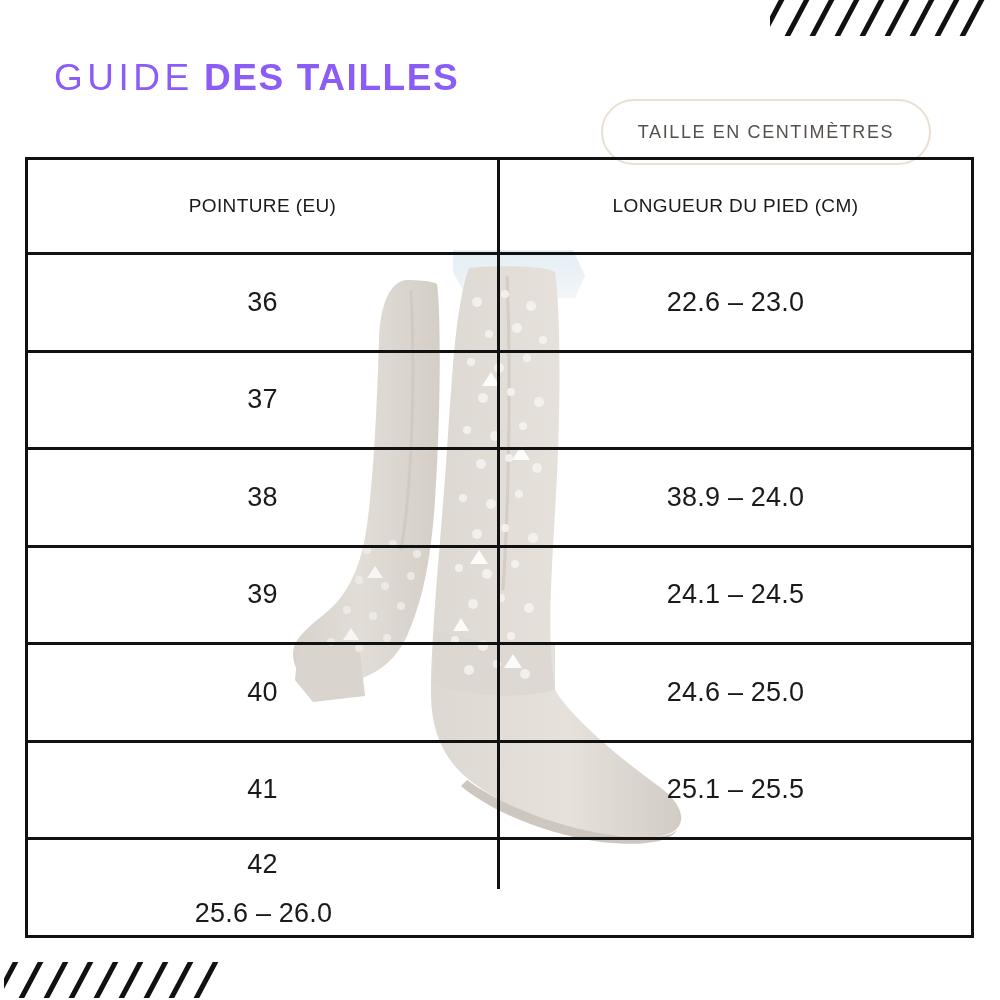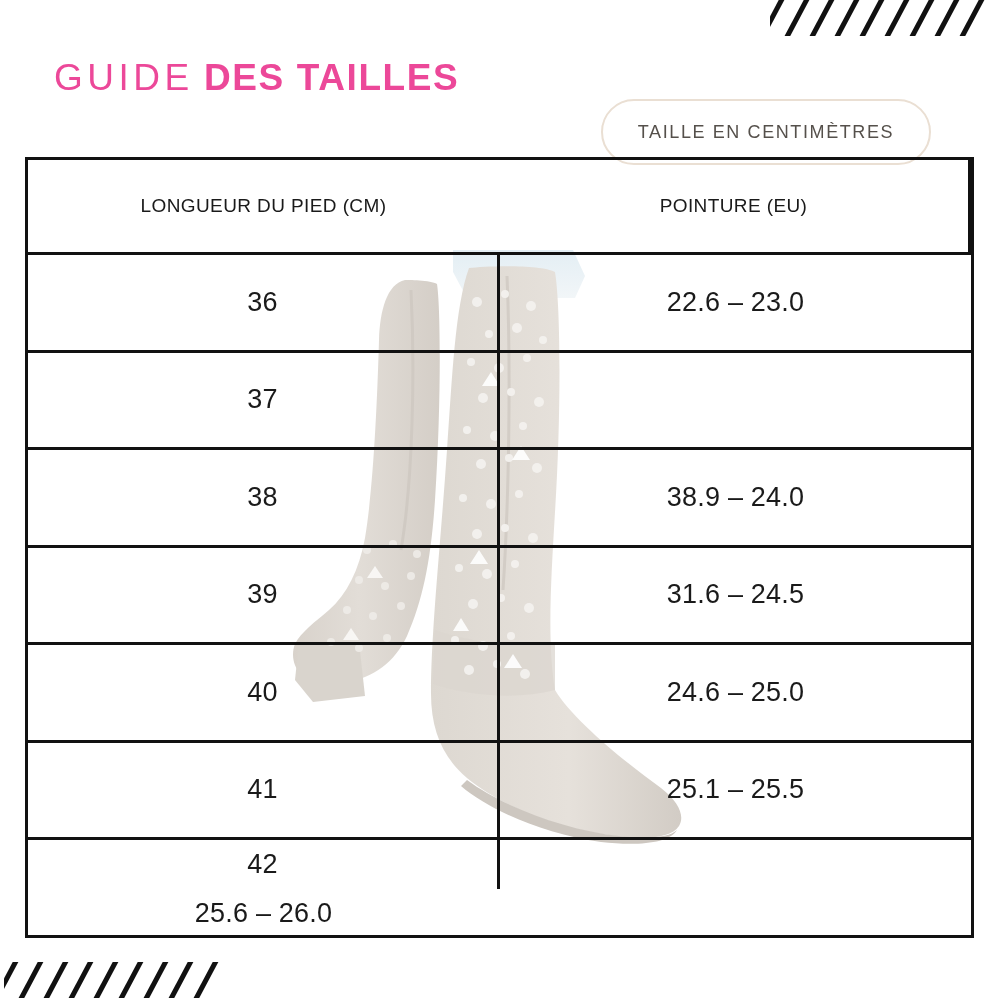--- a/index.html
+++ b/index.html
@@ -53,21 +53,21 @@
     left: 0;
     width: 1000px;
     height: 92px;
   }
   .title {
     position: absolute;
     left: 54px;
     top: 6px;
     font-size: 37px;
     line-height: 48px;
-    color: #ec4899;
+    color: #8b5cf6;
     white-space: nowrap;
   }
   .title .light {
     font-weight: 300;
     letter-spacing: 4.5px;
   }
   .title .bold {
     font-weight: 700;
     letter-spacing: 1.6px;
   }
@@ -307,26 +307,26 @@
       </g>
       <g fill="#fbfaf8" opacity="0.9">
         <path d="M120 316 l8 12 l-16 0 Z"></path>
         <path d="M96 378 l8 12 l-16 0 Z"></path>
       </g>
     </svg>
   </div>
 
   <div class="table-wrap">
     <div class="trow head">
+      <div class="cell c1">
+        <span>POINTURE (EU)</span>
+      </div>
       <div class="cell c2">
         <span>LONGUEUR DU PIED (CM)</span>
       </div>
-      <div class="cell c1">
-        <span>POINTURE (EU)</span>
-      </div>
     </div>
 
     <div class="trow body">
       <div class="cell c1">
           <span>36</span>
         </div>
       <div class="cell c2">
           <span>22.6 – 23.0</span>
         </div>
     </div>
@@ -341,21 +341,21 @@
         </div>
       <div class="cell c2">
           <span>38.9 – 24.0</span>
         </div>
     </div>
     <div class="trow body">
       <div class="cell c1">
           <span>39</span>
         </div>
       <div class="cell c2">
-          <span>31.6 – 24.5</span>
+          <span>24.1 – 24.5</span>
         </div>
     </div>
     <div class="trow body">
       <div class="cell c1">
           <span>40</span>
         </div>
       <div class="cell c2">
           <span>24.6 – 25.0</span>
         </div>
     </div>

